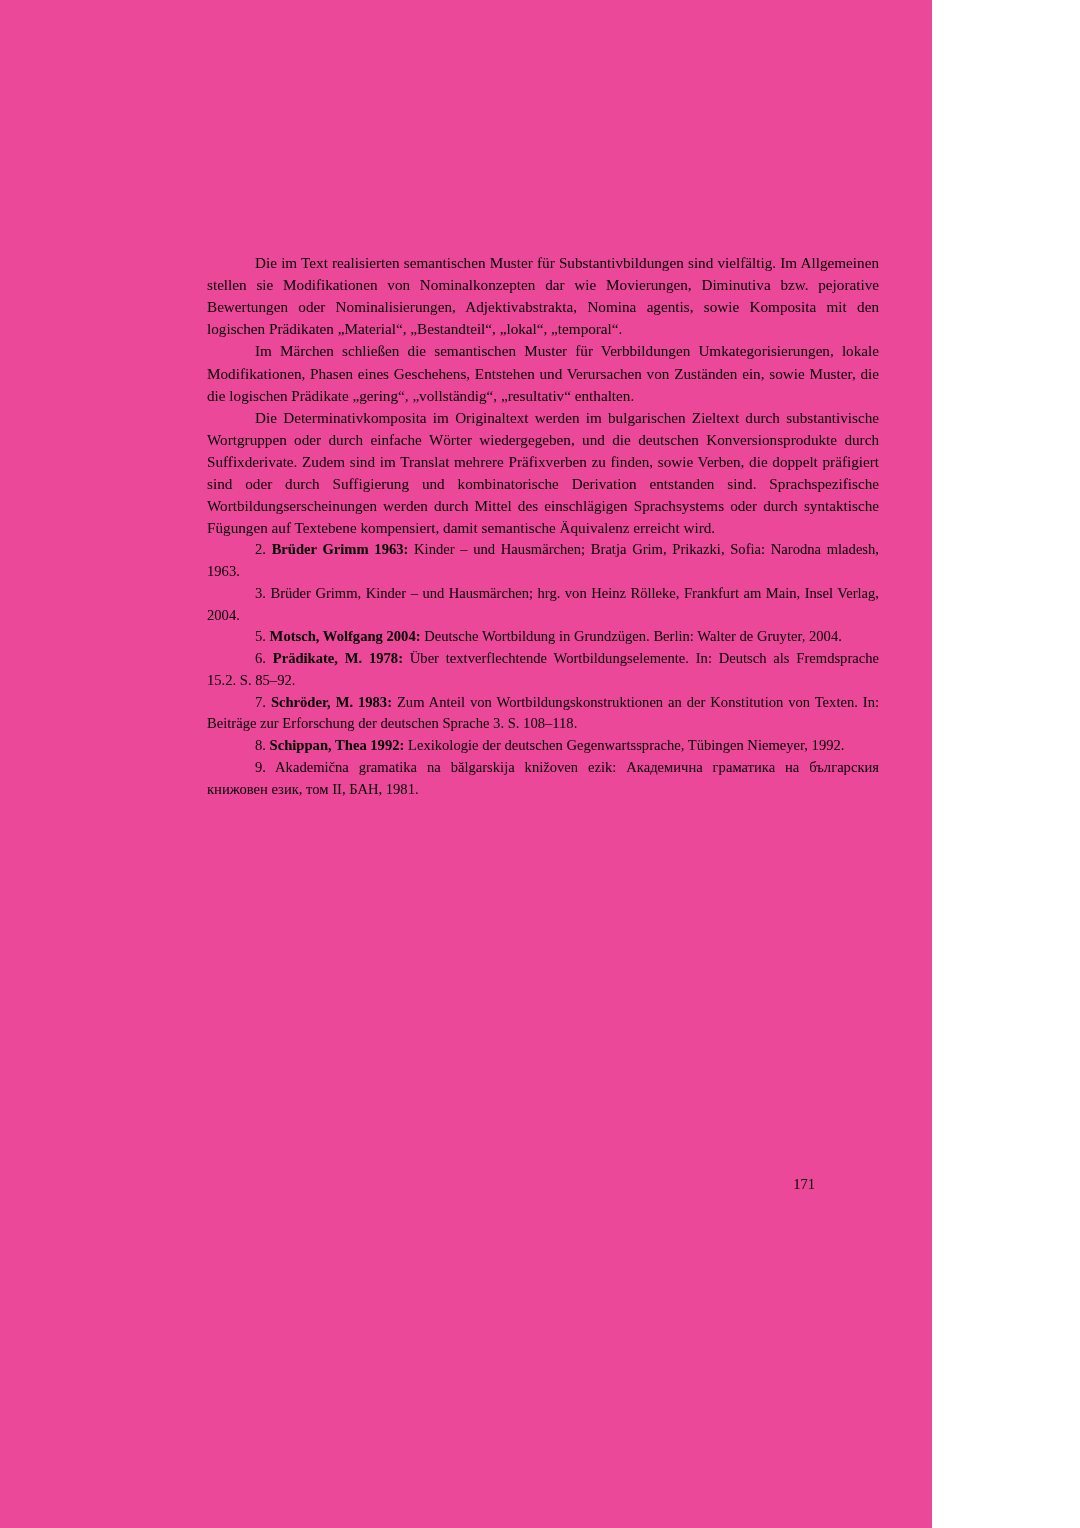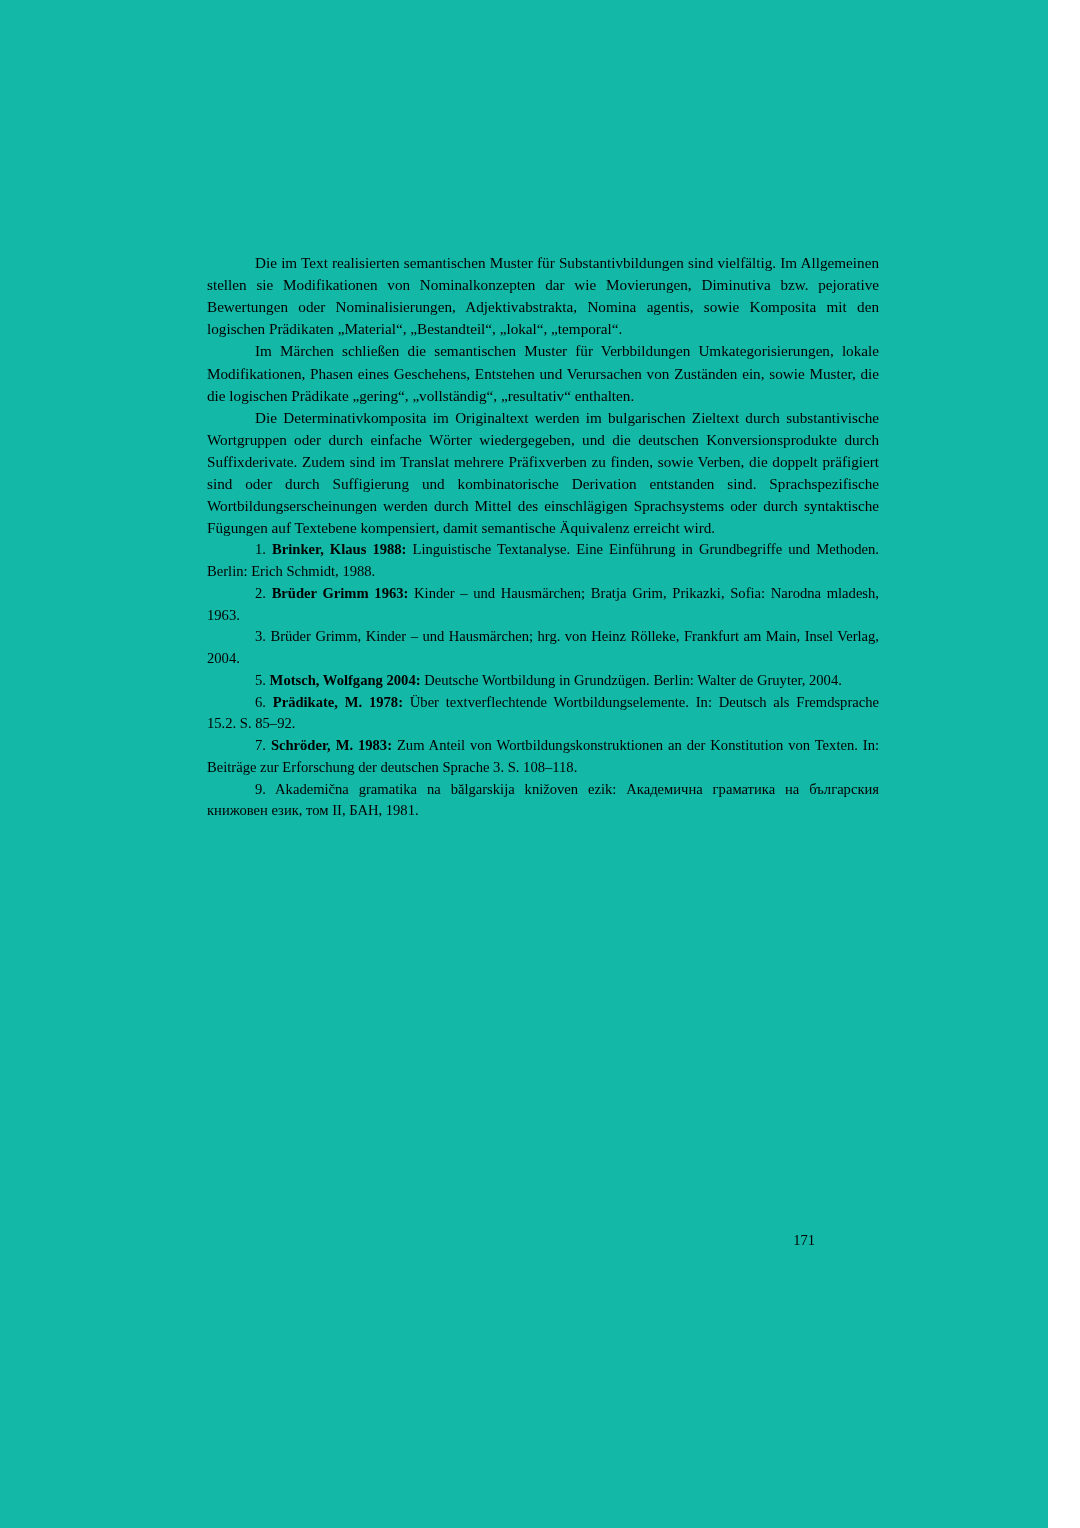--- a/index.html
+++ b/index.html
@@ -2,23 +2,23 @@
 <html><head>
 <meta charset="utf-8">
 <style>
   html, body {
     margin: 0;
     padding: 0;
     background: #ffffff;
   }
   .page {
     position: relative;
-    width: 1048px;
+    width: 932px;
     height: 1528px;
-    background: #14b8a6;
+    background: #ec4899;
     font-family: "Liberation Serif", serif;
     color: #000000;
     box-sizing: border-box;
   }
   .content {
     position: absolute;
     left: 207px;
     top: 252px;
     width: 672px;
   }
@@ -45,21 +45,21 @@
     line-height: 1.49;
     text-align: justify;
     text-indent: 48px;
   }
   p.ref-item b {
     font-weight: bold;
   }
   .page-number {
     position: absolute;
     left: 0;
-    top: 1232px;
+    top: 1176px;
     width: 1080px;
     text-align: center;
     font-size: 14.5px;
     font-family: "Liberation Serif", serif;
   }
   .page-number span {
     position: relative;
     left: 264px;
   }
 </style>
@@ -68,44 +68,44 @@
 
 <div class="page">
   <div class="content">
 
     <p class="body-par">Die im Text realisierten semantischen Muster für Substantivbildungen sind vielfältig. Im Allgemeinen stellen sie Modifikationen von Nominalkonzepten dar wie Movierungen, Diminutiva bzw. pejorative Bewertungen oder Nominalisierungen, Adjektivabstrakta, Nomina agentis, sowie Komposita mit den logischen Prädikaten „Material“, „Bestandteil“, „lokal“, „temporal“.</p>
     <p class="body-par">Im Märchen schließen die semantischen Muster für Verbbildungen Umkategorisierungen, lokale Modifikationen, Phasen eines Geschehens, Entstehen und Verursachen von Zuständen ein, sowie Muster, die die logischen Prädikate „gering“, „vollständig“, „resultativ“ enthalten.</p>
     <p class="body-par">Die Determinativkomposita im Originaltext werden im bulgarischen Zieltext durch substantivische Wortgruppen oder durch einfache Wörter wiedergegeben, und die deutschen Konversionsprodukte durch Suffixderivate. Zudem sind im Translat mehrere Präfixverben zu finden, sowie Verben, die doppelt präfigiert sind oder durch Suffigierung und kombinatorische Derivation entstanden sind. Sprachspezifische Wortbildungserscheinungen werden durch Mittel des einschlägigen Sprachsystems oder durch syntaktische Fügungen auf Textebene kompensiert, damit semantische Äquivalenz erreicht wird.</p>
 
 
     <p class="ref-item">
-      <span>1.</span>
-      <b>Brinker, Klaus 1988:</b><span> Linguistische Textanalyse. Eine Einführung in Grundbegriffe und Methoden. Berlin: Erich Schmidt, 1988.</span>
-    </p>
-    <p class="ref-item">
       <span>2.</span>
       <b>Brüder Grimm 1963:</b><span> Kinder – und Hausmärchen; Bratja Grim, Prikazki, Sofia: Narodna mladesh, 1963.</span>
     </p>
     <p class="ref-item">
       <span>3.</span>
       <b></b><span>Brüder Grimm, Kinder – und Hausmärchen; hrg. von Heinz Rölleke, Frankfurt am Main, Insel Verlag, 2004.</span>
     </p>
     <p class="ref-item">
       <span>5.</span>
       <b>Motsch, Wolfgang 2004:</b><span> Deutsche Wortbildung in Grundzügen. Berlin: Walter de Gruyter, 2004.</span>
     </p>
     <p class="ref-item">
       <span>6.</span>
       <b>Prädikate, M. 1978:</b><span> Über textverflechtende Wortbildungselemente. In: Deutsch als Fremdsprache 15.2. S. 85–92.</span>
     </p>
     <p class="ref-item">
       <span>7.</span>
       <b>Schröder, M. 1983:</b><span> Zum Anteil von Wortbildungskonstruktionen an der Konstitution von Texten. In: Beiträge zur Erforschung der deutschen Sprache 3. S. 108–118.</span>
     </p>
     <p class="ref-item">
+      <span>8.</span>
+      <b>Schippan, Thea 1992:</b><span> Lexikologie der deutschen Gegenwartssprache, Tübingen Niemeyer, 1992.</span>
+    </p>
+    <p class="ref-item">
       <span>9.</span>
       <b></b><span>Akademična gramatika na bălgarskija knižoven ezik: Академична граматика на българския книжовен език, том II, БАН, 1981.</span>
     </p>
 
   </div>
 
   <div class="page-number">
     <span>171</span>
   </div>
 </div>

